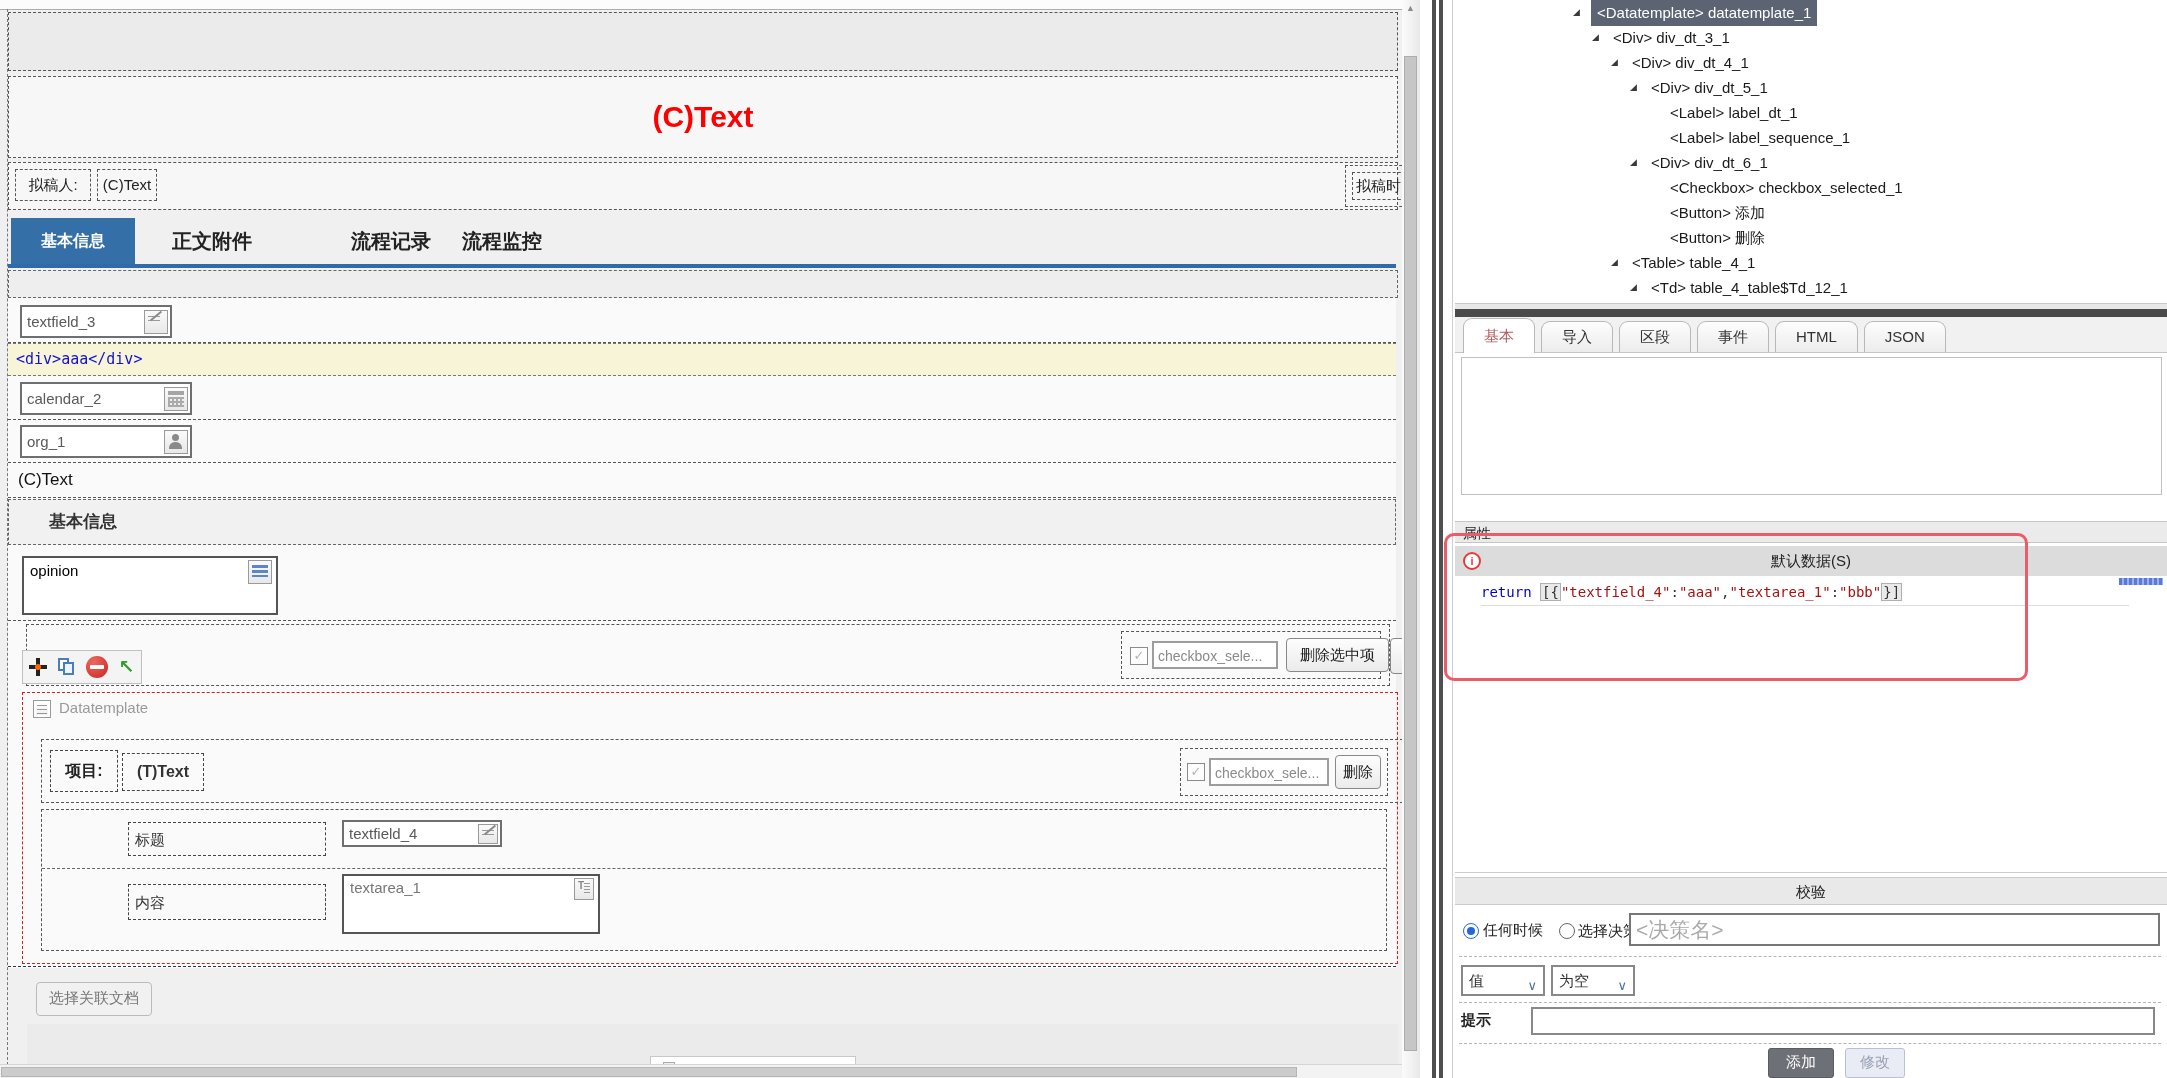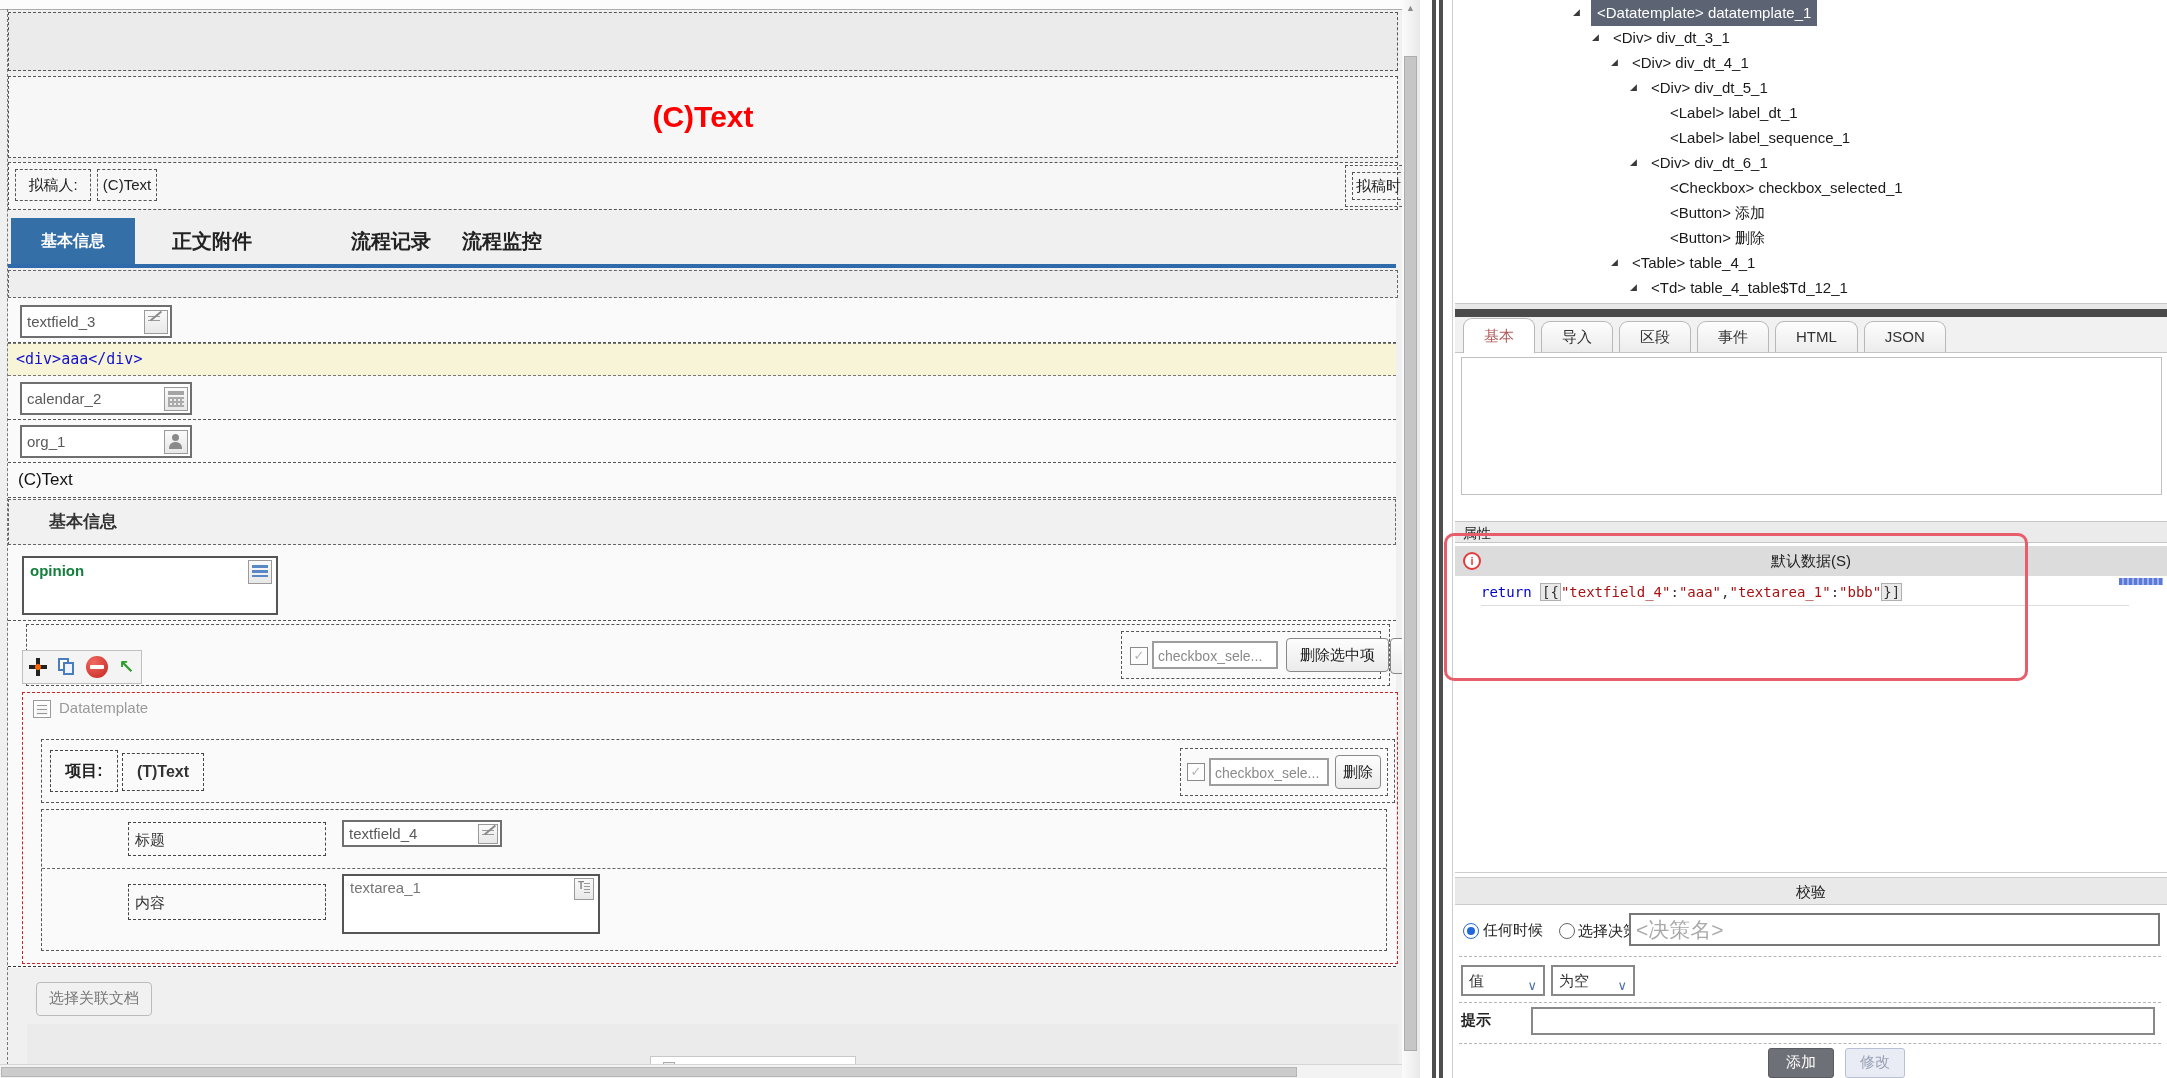--- a/index.html
+++ b/index.html
@@ -35,21 +35,21 @@
   .icbox{width:22px;height:22px;border:1px solid #9a9a9a;background:linear-gradient(#fafafa,#e8e8e8);margin-right:2px;position:relative;flex:0 0 auto;}
   .i-tf3{left:12px;top:7px;width:152px;height:33px;}
   .cream{left:0;top:45px;width:1388px;height:31px;background:#f8f4d8;border-top:1px dashed #777;border-bottom:1px dashed #777;}
   .cream span{display:block;padding-left:8px;line-height:31px;font-family:"DejaVu Sans Mono","Liberation Mono",monospace;font-size:15px;color:#1212cc;}
   .i-cal{left:12px;top:84px;width:172px;height:33px;}
   .i-org{left:12px;top:127px;width:172px;height:33px;}
   .ctext2{left:10px;top:168px;font-size:17px;color:#111;line-height:28px;}
   .secbar{left:0;top:201px;width:1388px;height:46px;background:#f1f1f1;border:1px dashed #666;box-sizing:border-box;}
   .secbar span{display:block;padding-left:40px;line-height:44px;font-weight:bold;font-size:17px;color:#333;}
   .opinion{left:14px;top:258px;width:252px;height:55px;border:2px solid #555;background:#fff;}
-  .opinion .ph{position:absolute;left:6px;top:4px;font-size:15px;color:#15803d;font-weight:bold;}
+  .opinion .ph{position:absolute;left:6px;top:4px;font-size:15px;color:#000000;}
   .opinion .icbox{position:absolute;right:2px;top:2px;}
 
   .cbxrow{left:18px;top:326px;width:1362px;height:60px;border:1px dashed #555;}
   .grp{border:1px dashed #555;}
   .grp-main{left:1094px;top:6px;width:258px;height:46px;}
   .cbx{width:16px;height:16px;border:1px solid #8b8b8b;background:#fdfdfd;text-align:center;line-height:15px;font-size:13px;color:#b5b5b5;}
   .wmbox{border:2px solid #9d9d9d;background:#fff;color:#8a8a8a;font-size:14px;line-height:26px;padding-left:4px;white-space:nowrap;overflow:hidden;box-sizing:border-box;}
   .btn{border:1px solid #888;border-radius:4px;background:linear-gradient(#fdfdfd,#ebebeb);color:#222;font-size:15px;text-align:center;box-sizing:border-box;}
   .btn-sliver{left:1390px;top:638px;width:24px;height:34px;border:1px solid #888;border-radius:4px 0 0 4px;background:linear-gradient(#fdfdfd,#ebebeb);}
 
@@ -61,21 +61,21 @@
   .i-copy::before{content:"";position:absolute;left:2px;top:2px;width:11px;height:13px;border:2px solid #4a7dbd;background:#fff;box-sizing:border-box;}
   .i-copy::after{content:"";position:absolute;left:7px;top:6px;width:11px;height:13px;border:2px solid #4a7dbd;background:#eef4fb;box-sizing:border-box;}
   .i-remove{background:radial-gradient(circle at 35% 30%,#ef6a60,#c62320);border-radius:50%;}
   .i-remove::before{content:"";position:absolute;left:4px;top:9px;width:14px;height:4px;background:#fff;border-radius:1px;}
   .i-garrow{color:#2f9e2f;font-weight:bold;font-size:19px;line-height:22px;text-align:center;}
 
   .dtbox{left:22px;top:692px;width:1374px;height:270px;border:1px dashed #cc2222;}
   .dt-label-ic{left:10px;top:7px;width:16px;height:16px;border:1px solid #9a9a9a;background:linear-gradient(#fff,#eee);box-shadow:inset 0 0 0 2px #fff;}
   .dt-label-ic::before{content:"";position:absolute;left:3px;top:4px;right:3px;height:9px;background:repeating-linear-gradient(#999 0 1px,transparent 1px 4px);}
   .dt-label-tx{left:36px;top:4px;font-size:15px;color:#9a9a9a;line-height:22px;}
-  .dt-head{left:18px;top:46px;width:1352px;height:62px;border:1px dashed #555;}
+  .dt-head{left:18px;top:46px;width:1352px;height:62px;border:1px dashed #555;padding-left:28px;}
   .h-item1{left:8px;top:10px;width:66px;height:40px;border:1px dashed #444;text-align:center;line-height:40px;font-weight:bold;font-size:16px;color:#222;}
   .h-item2{left:80px;top:13px;width:80px;height:36px;border:1px dashed #444;text-align:center;line-height:36px;font-weight:bold;font-size:16px;color:#333;}
   .h-grp{left:1138px;top:8px;width:206px;height:46px;}
   .dt-table{left:18px;top:116px;width:1344px;height:140px;border:1px dashed #555;}
   .dt-lbl{width:198px;height:34px;border:1px dashed #444;font-size:15px;color:#333;line-height:34px;padding-left:6px;box-sizing:border-box;}
   .r1l{left:86px;top:12px;} .r2l{left:86px;top:74px;height:36px;line-height:36px;}
   .i-tf4{left:300px;top:10px;width:160px;height:27px;}
   .ta1{left:300px;top:64px;width:254px;height:56px;border:2px solid #555;background:#fff;}
   .ta1 .ph{position:absolute;left:6px;top:3px;font-size:15px;color:#777;}
   .ta1 .icbox{position:absolute;right:2px;top:2px;width:18px;height:20px;}

